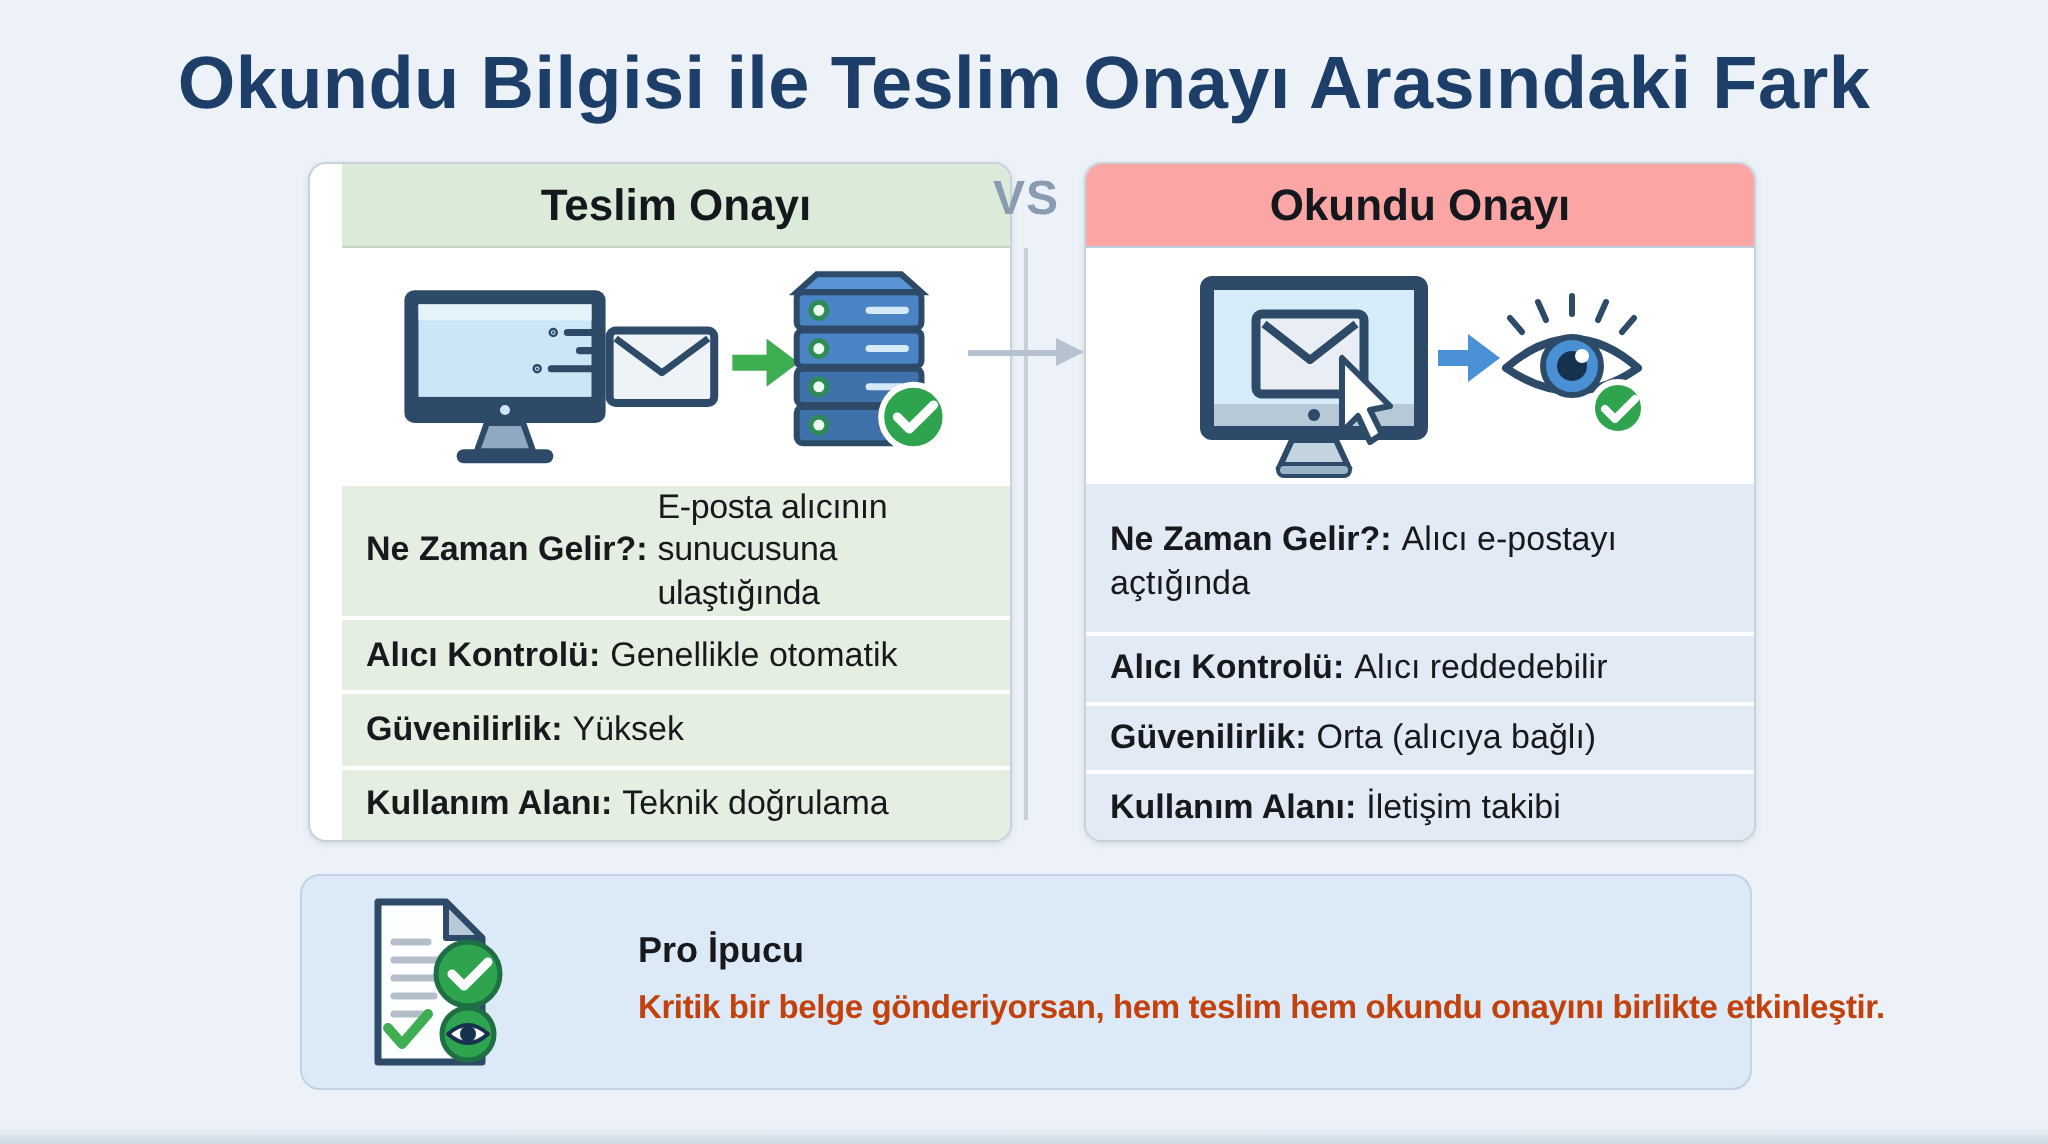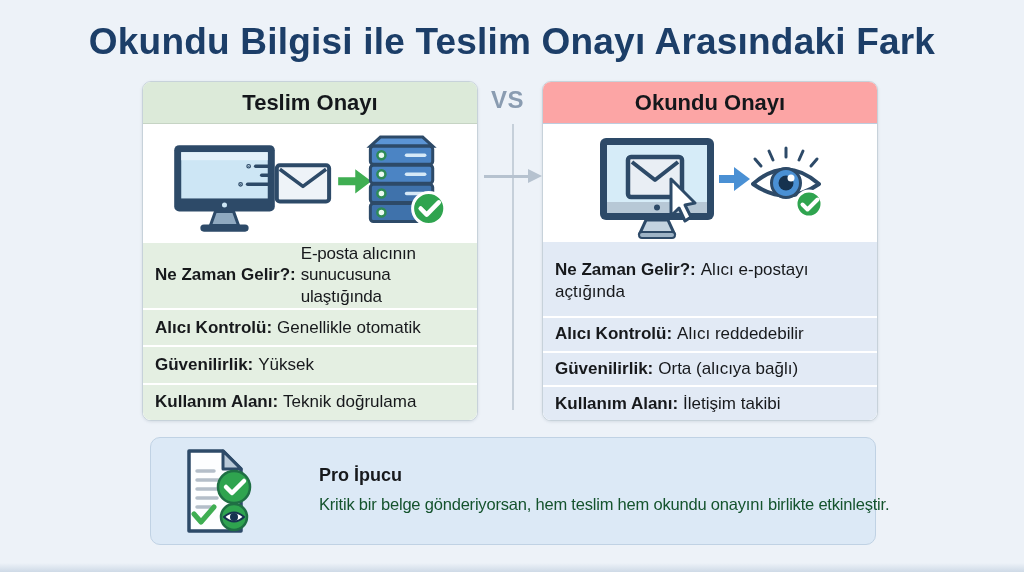--- a/index.html
+++ b/index.html
@@ -13,21 +13,21 @@
     text-align:center; font-size:37px; font-weight:bold;
     color:#1c3e68; letter-spacing:0.2px;
   }
   
   .card {
     position:absolute; top:81px; width:334px; height:338px;
     background:#ffffff; border:1px solid #c7d2da; border-radius:9px;
     overflow:hidden; display:flex; flex-direction:column;
     box-shadow:0 1px 3px rgba(100,120,140,0.18);
   }
-  .card.left  { left:142px; }
+  .card.left  { left:154px;padding-left:16px; }
   .card.right { left:542px; }
   .card-header {
     flex:0 0 41px; line-height:41px; text-align:center;
     font-size:22px; font-weight:bold; color:#14171b;
   }
   .left  .card-header { background:#dcead9; border-bottom:1px solid #c6d4c4; }
   .right .card-header { background:#fca5a5; border-bottom:1px solid #bdccde; }
   .card-illus { flex:0 0 118px; background:#ffffff; }
   .card-illus svg { display:block; width:100%; height:100%; }
   .rows { flex:1; display:flex; flex-direction:column; gap:2px; background:#ffffff; }
@@ -41,40 +41,40 @@
   .row-tall.block { display:block; padding-top:17px; line-height:1.3; }
   .lbl { font-weight:bold; white-space:nowrap; }
   .val { margin-left:5px; white-space:nowrap; }
   .val-col {
     flex:1; margin-left:5px; white-space:normal;
     line-height:1.28; letter-spacing:-0.2px; min-width:0;
   }
   .val-inline { margin-left:5px; }
   
   .vs {
-    position:absolute; left:491px; top:86px; width:44px; 
+    position:absolute; left:491px; top:86px; width:44px; text-align:center;
     font-size:24px; font-weight:bold; color:#8a9cb1; letter-spacing:0.5px;
   }
   .vline { position:absolute; left:512px; top:124px; width:2px; height:286px; background:#c6d0da; }
   .harrow-line { position:absolute; left:484px; top:175px; width:45px; height:3px; background:#b6c2cf; }
   .harrow-head {
     position:absolute; left:528px; top:169px; width:0; height:0;
     border-left:14px solid #b6c2cf; border-top:7.5px solid transparent; border-bottom:7.5px solid transparent;
   }
   
   .protip {
     position:absolute; left:150px; top:437px; width:726px; height:108px;
     background:#dce9f6; border:1px solid #c0d2e4; border-radius:10px;
     display:flex; align-items:center; box-sizing:border-box;
   }
   .protip-icon { margin-left:30px; width:72px; height:88px; flex:0 0 auto; }
   .protip-icon svg { display:block; width:100%; height:100%; }
   .protip-text { margin-left:66px; }
   .protip-title { font-size:18px; font-weight:bold; color:#17191c; margin-bottom:6px; }
-  .protip-line { font-size:16.5px; color:#14532d; line-height:1.5; letter-spacing:-0.2px; white-space:nowrap; }
+  .protip-line { font-size:16.5px; color:#c2410c; line-height:1.5; letter-spacing:-0.2px; white-space:nowrap;font-weight:bold; }
   .bottom-shade {
     position:absolute; left:0; bottom:0; width:100%; height:9px;
     background:linear-gradient(to bottom, rgba(237,242,248,0), rgba(168,188,209,0.45));
   }
 </style>
 </head>
 <body>
 
 <div class="title">Okundu Bilgisi ile Teslim Onayı Arasındaki Fark</div>
 

